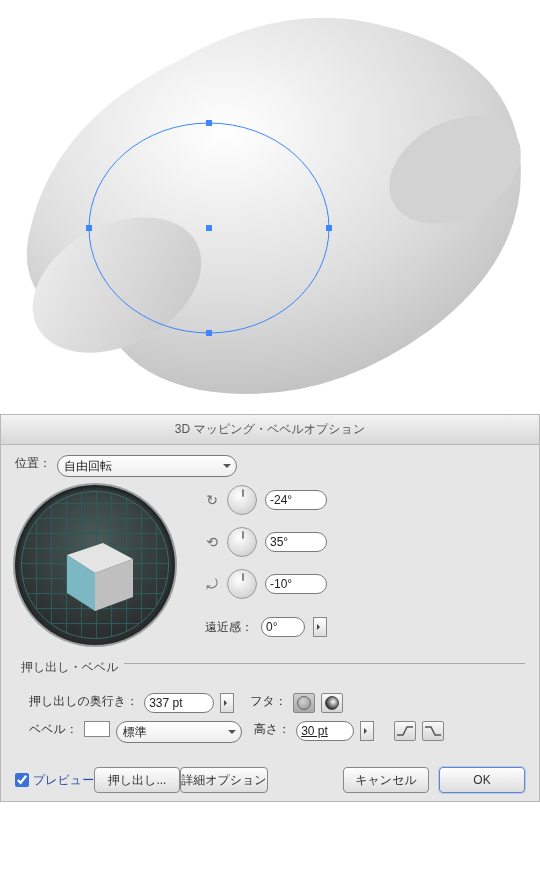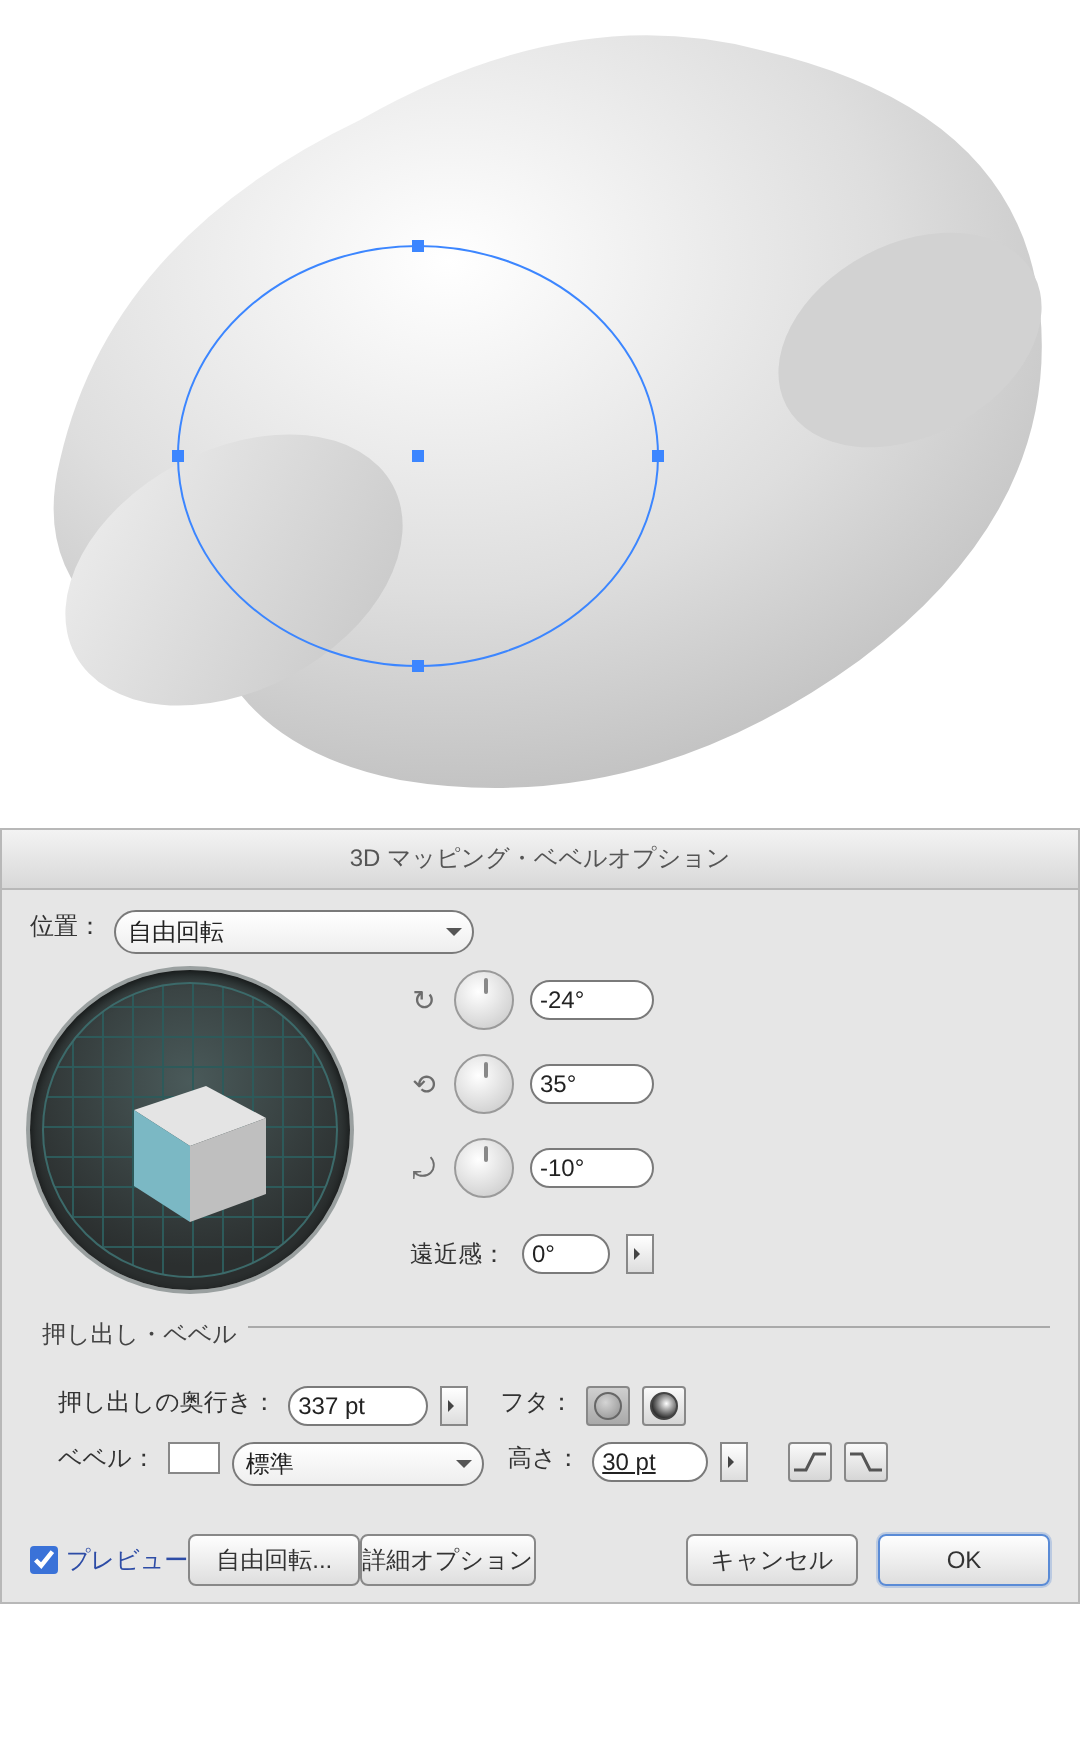--- a/index.html
+++ b/index.html
@@ -163,20 +163,20 @@
       </div>
     </div>
   </div>
 
 
   <div class="footer">
     <label class="chk">
       <input type="checkbox" checked="" style="">
       <span>プレビュー</span>
     </label>
-    <button class="btn">自由回転...</button>
+    <button class="btn">押し出し...</button>
     <button class="btn">詳細オプション</button>
     <span class="right">
       <button class="btn">キャンセル</button>
       <button class="btn primary">OK</button>
     </span>
   </div>
 </div>
 
 </body></html>

